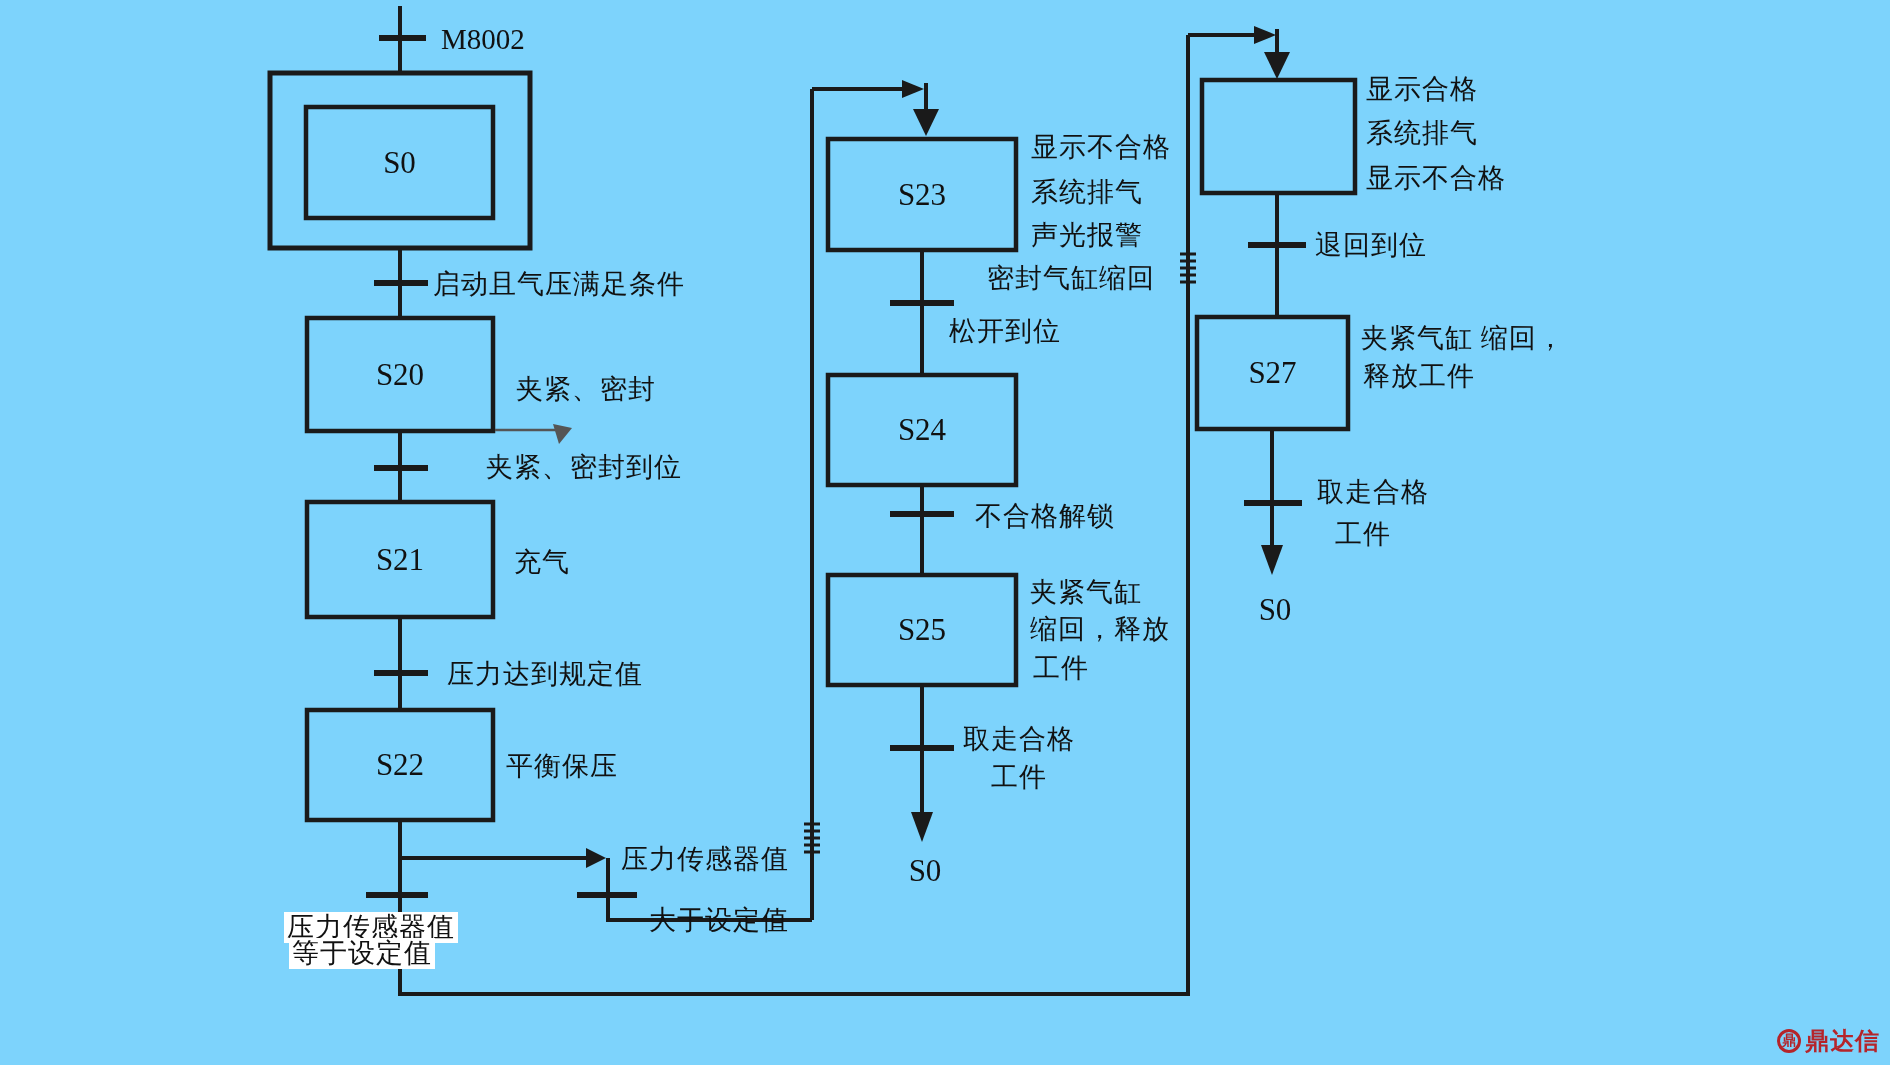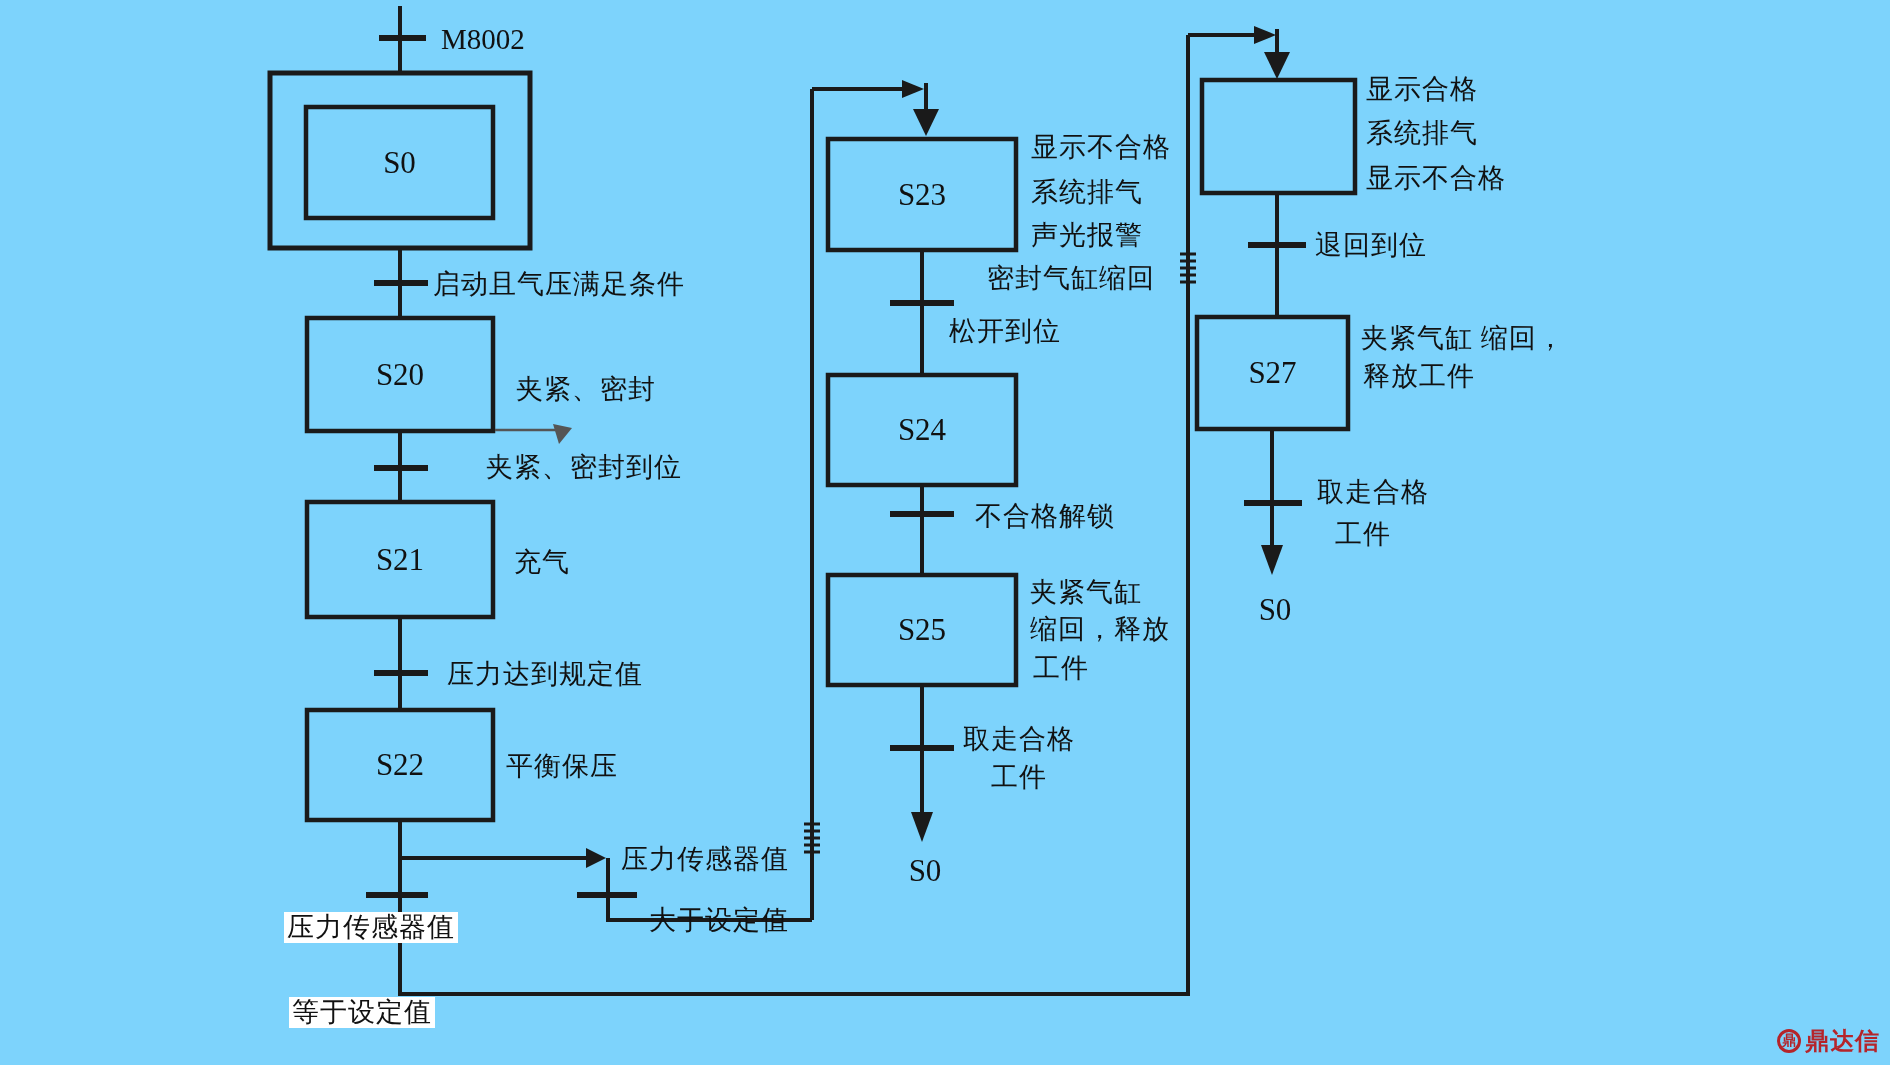--- a/index.html
+++ b/index.html
@@ -118,21 +118,21 @@
   <div class="lbl" style="left:433px;top:269px;">启动且气压满足条件</div>
   <div class="step-label" style="left:307px;top:318px;width:186px;height:113px;">S20</div>
   <div class="lbl" style="left:516px;top:374px;">夹紧、密封</div>
   <div class="lbl" style="left:438px;top:452px;margin-left:48px;">夹紧、密封到位</div>
   <div class="step-label" style="left:307px;top:502px;width:186px;height:115px;">S21</div>
   <div class="lbl" style="left:514px;top:547px;">充气</div>
   <div class="lbl" style="left:447px;top:659px;">压力达到规定值</div>
   <div class="step-label" style="left:307px;top:710px;width:186px;height:110px;">S22</div>
   <div class="lbl" style="left:506px;top:751px;">平衡保压</div>
   <div class="lbl onLine" style="left:284px;top:912px;">压力传感器值</div>
-  <div class="lbl onLine" style="left:289px;top:997px;">等于设定值</div>
+  <div class="lbl onLine" style="left:289px;top:938px;">等于设定值</div>
   <div class="lbl" style="left:621px;top:844px;">压力传感器值</div>
   <div class="lbl" style="left:649px;top:881px;margin-top:24px;">大于设定值</div>
 
   <div class="step-label" style="left:828px;top:139px;width:188px;height:111px;">S23</div>
   <div class="lbl" style="left:1031px;top:132px;">显示不合格</div>
   <div class="lbl" style="left:1031px;top:177px;">系统排气</div>
   <div class="lbl" style="left:1031px;top:220px;">声光报警</div>
   <div class="lbl" style="left:987px;top:263px;">密封气缸缩回</div>
   <div class="lbl" style="left:949px;top:316px;">松开到位</div>
   <div class="step-label" style="left:828px;top:375px;width:188px;height:110px;">S24</div>

